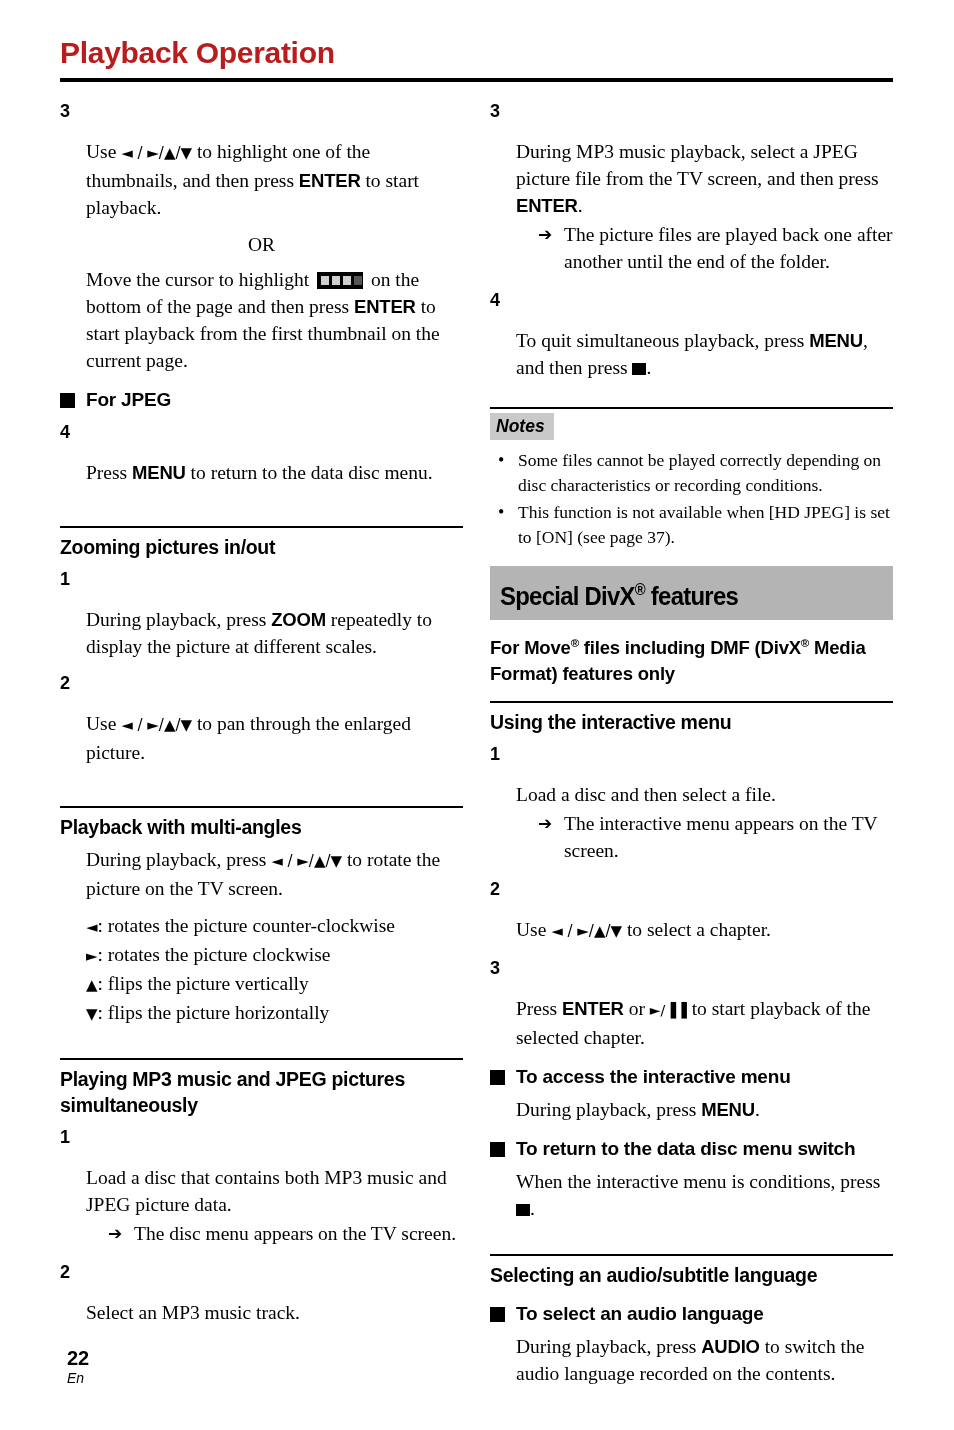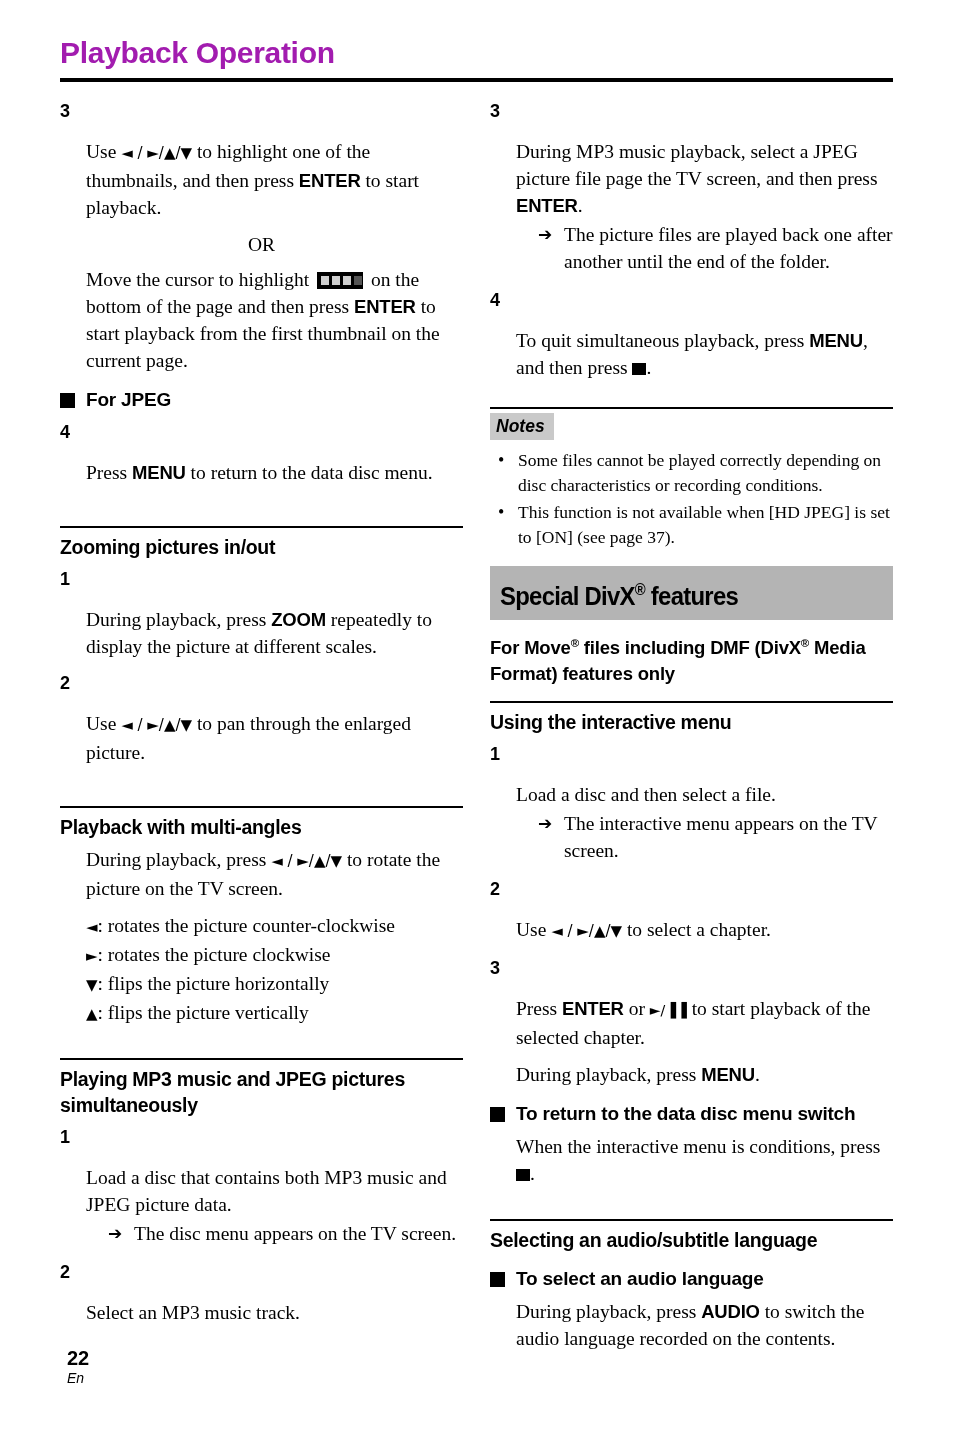--- a/index.html
+++ b/index.html
@@ -19,21 +19,21 @@
 
   
   .page-title {
     position: absolute;
     left: 60px;
     top: 36px;
     font-family: "Liberation Sans", sans-serif;
     font-weight: bold;
     font-size: 30px;
     letter-spacing: -0.3px;
-    color: #a21caf;
+    color: #b91c1c;
   }
   .title-rule {
     position: absolute;
     left: 60px;
     top: 78px;
     width: 833px;
     height: 4px;
     background: #000;
   }
 
@@ -331,22 +331,22 @@
     <div class="sp-30"></div>
 
     <div class="rule"></div>
     <div class="sec-head">Playback with multi-angles</div>
 
     <div class="para para-tight"><span>During playback, press </span><span class="arrows">◄ / ►/▲/▼</span><span> to rotate the picture on the TV screen.</span></div>
 
     <div class="legend">
       <div class="legend-row"><span class="arrows">◄</span><span>: rotates the picture counter-clockwise</span></div>
       <div class="legend-row"><span class="arrows">►</span><span>: rotates the picture clockwise</span></div>
+      <div class="legend-row"><span class="arrows">▲</span><span>: flips the picture vertically</span></div>
       <div class="legend-row"><span class="arrows">▼</span><span>: flips the picture horizontally</span></div>
-      <div class="legend-row"><span class="arrows">▲</span><span>: flips the picture vertically</span></div>
     </div>
 
     <div class="sp-30"></div>
 
     <div class="rule"></div>
     <div class="sec-head">Playing MP3 music and JPEG pictures simultaneously</div>
 
     <div class="step">
       <div class="step-num">1</div>
       <div class="step-body">
@@ -363,21 +363,21 @@
       <div class="step-body">Select an MP3 music track.</div>
     </div>
 
   </div>
 
   <div class="col col-right">
 
     <div class="step">
       <div class="step-num">3</div>
       <div class="step-body">
-        <span>During MP3 music playback, select a JPEG picture file page the TV screen, and then press </span><span class="k">ENTER</span><span>.</span>
+        <span>During MP3 music playback, select a JPEG picture file from the TV screen, and then press </span><span class="k">ENTER</span><span>.</span>
         <div class="result">
           <span class="result-arrow">➔</span>
           <span class="result-text">The picture files are played back one after another until the end of the folder.</span>
         </div>
       </div>
     </div>
 
     <div class="step">
       <div class="step-num">4</div>
       <div class="step-body"><span>To quit simultaneous playback, press </span><span class="k">MENU</span><span>, and then press </span><span class="stopsq"></span><span>.</span></div>
@@ -420,20 +420,24 @@
     <div class="step">
       <div class="step-num">2</div>
       <div class="step-body"><span>Use </span><span class="arrows">◄ / ►/▲/▼</span><span> to select a chapter.</span></div>
     </div>
 
     <div class="step">
       <div class="step-num">3</div>
       <div class="step-body"><span>Press </span><span class="k">ENTER</span><span> or </span><span class="gly">►/▐▐</span><span> to start playback of the selected chapter.</span></div>
     </div>
 
+    <div class="sq-head">
+      <span class="sq-mark"></span>
+      <span class="sq-text">To access the interactive menu</span>
+    </div>
     <div class="para"><span>During playback, press </span><span class="k">MENU</span><span>.</span></div>
 
     <div class="sq-head">
       <span class="sq-mark"></span>
       <span class="sq-text">To return to the data disc menu switch</span>
     </div>
     <div class="para"><span>When the interactive menu is conditions, press </span><span class="stopsq"></span><span>.</span></div>
 
     <div class="sp-22"></div>
 

